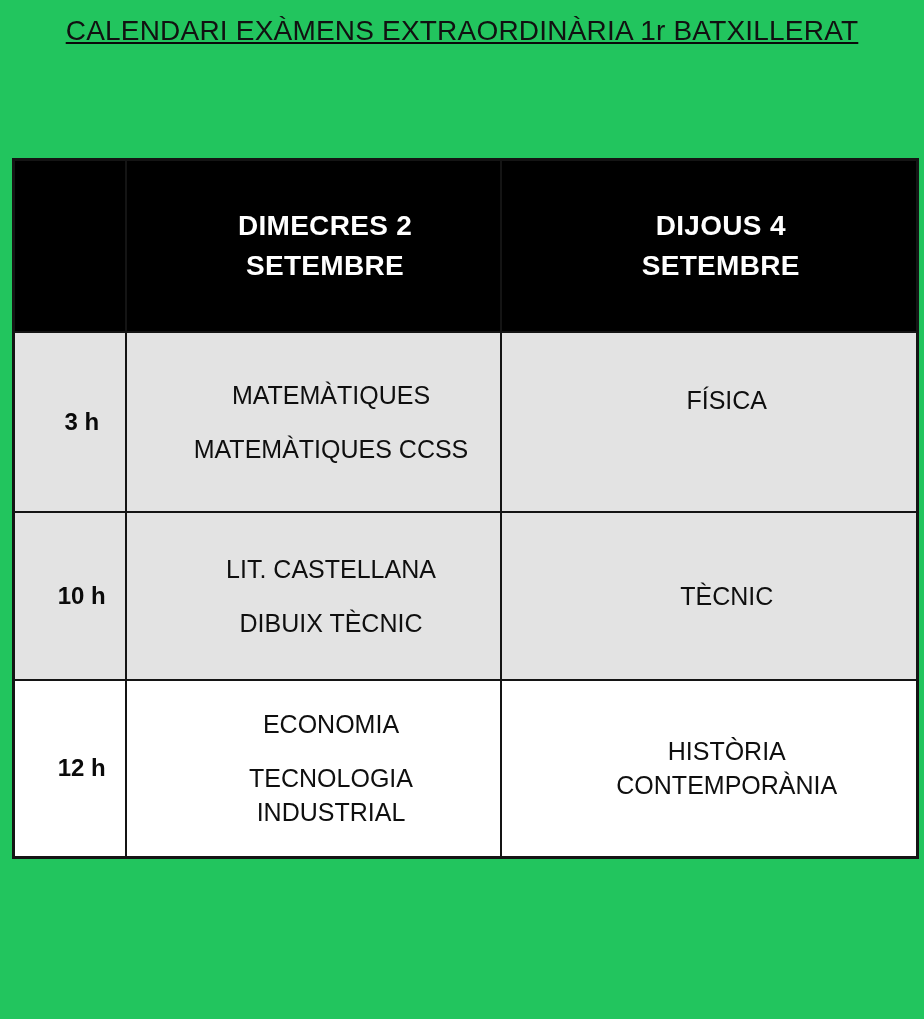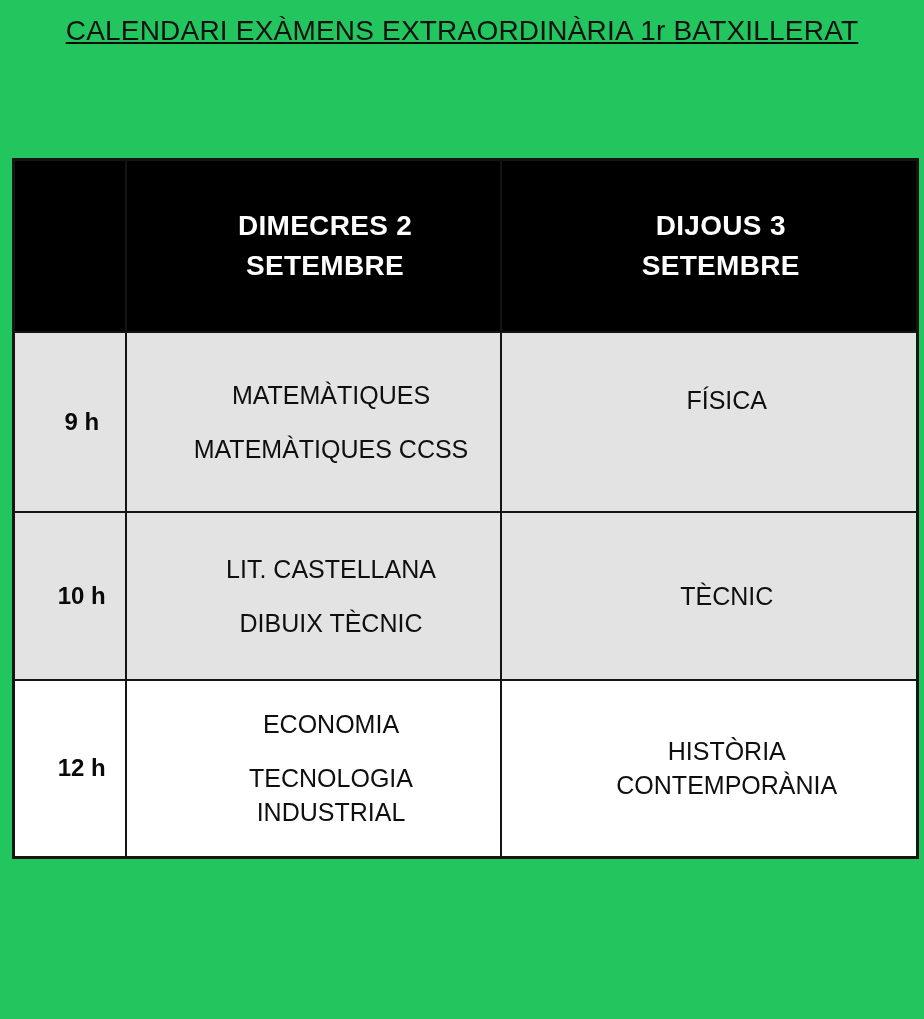--- a/index.html
+++ b/index.html
@@ -94,27 +94,27 @@
     <colgroup>
       <col class="col-time">
       <col class="col-day1">
       <col class="col-day2">
     </colgroup>
     <thead>
       <tr>
         <th></th>
         <th>DIMECRES 2
 SETEMBRE</th>
-        <th>DIJOUS 3
+        <th>DIJOUS 4
 SETEMBRE</th>
       </tr>
     </thead>
     <tbody>
       <tr class="shaded row-9">
-        <td class="time-cell">9 h</td>
+        <td class="time-cell">3 h</td>
         <td class="subject-cell">
           <p>MATEMÀTIQUES</p>
           <p>MATEMÀTIQUES CCSS</p>
         </td>
         <td class="subject-cell">
           <p class="raised">FÍSICA</p>
         </td>
       </tr>
       <tr class="shaded row-11">
         <td class="time-cell">10 h</td>

